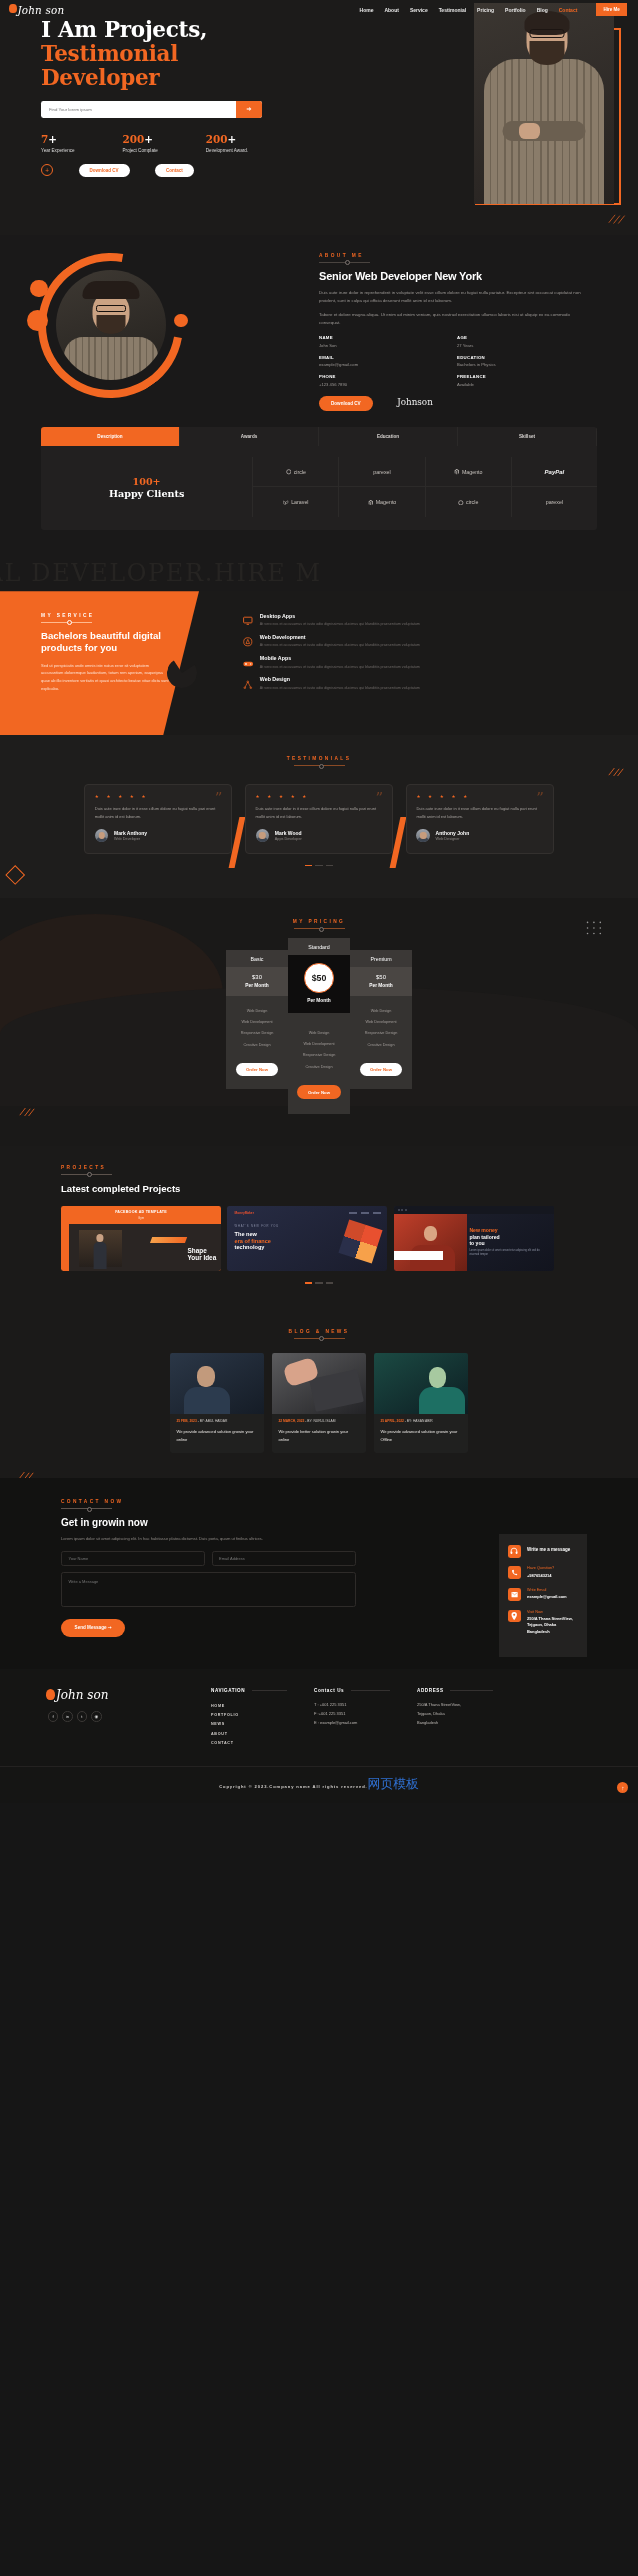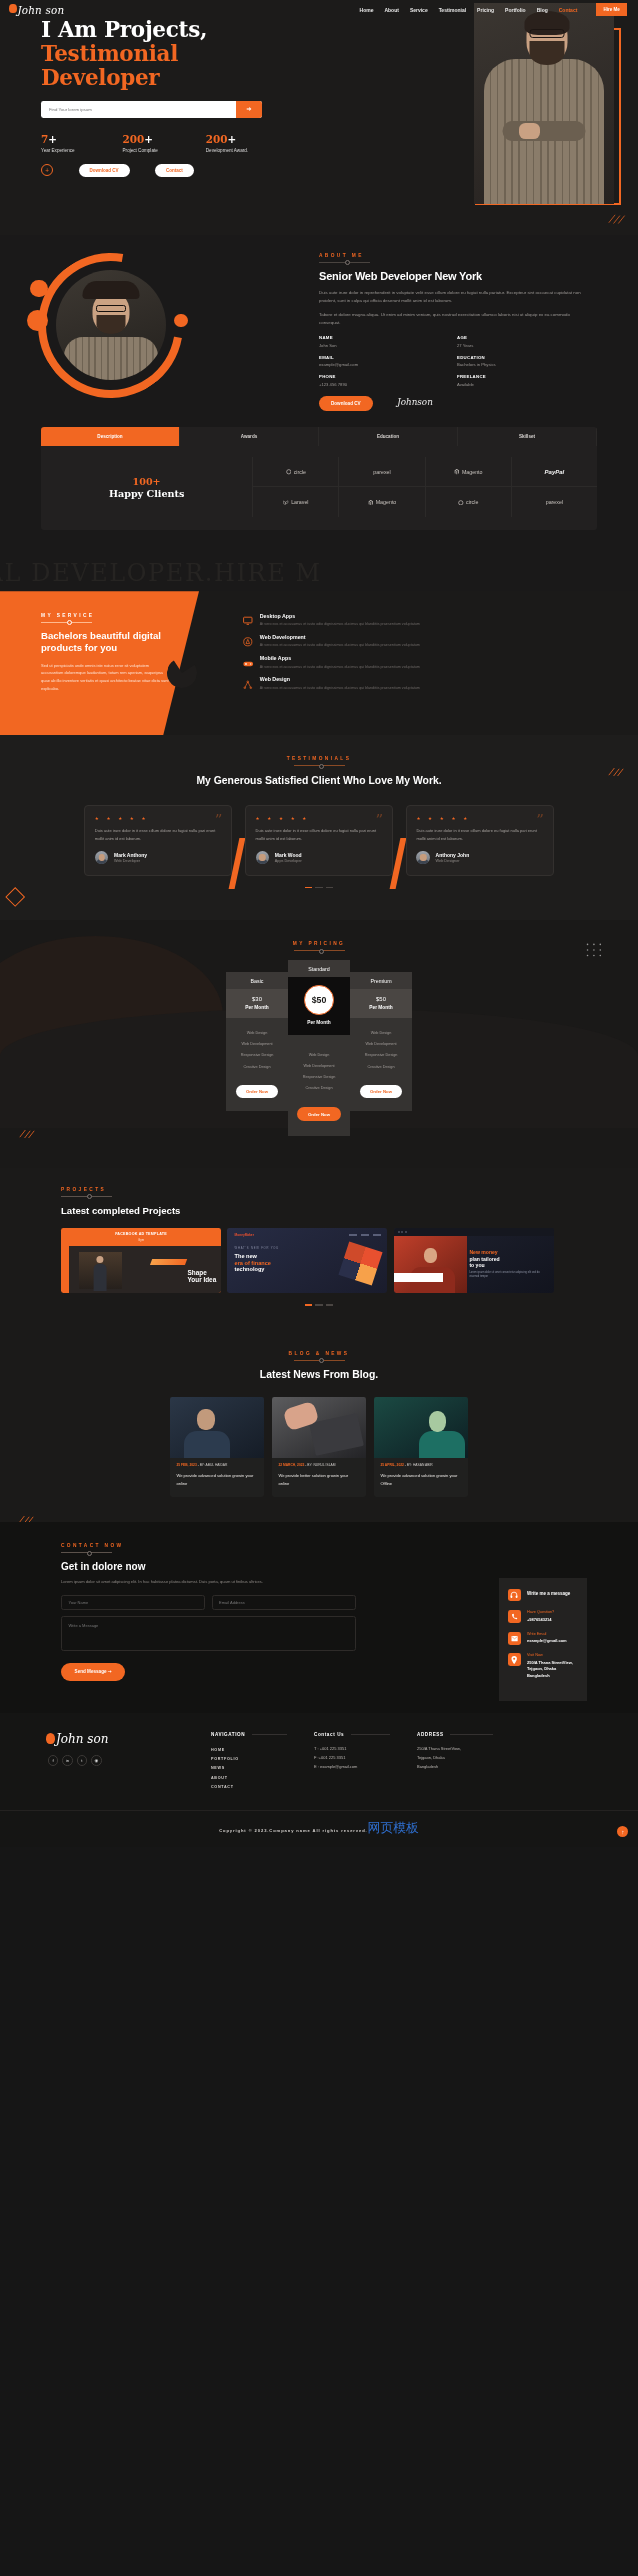--- a/index.html
+++ b/index.html
@@ -90,21 +90,21 @@
   .eyebrow-line { width:51px; height:0.8px; background:#4a4440; margin:4px 0 0; position:relative; }
   .eyebrow-line:after{ content:""; position:absolute; left:50%; top:-1.6px; width:3.2px;height:3.2px;
                        border:0.8px solid #7d7470; border-radius:50%; background:#1a1919; }
   .h2 { font-size:11px; font-weight:700; line-height:1.28; margin-top:7.2px; letter-spacing:-0.2px;}
   .p { font-size:4.4px; color:#9b9794; line-height:1.85; margin-top:5.6px; }
   .info-grid { display:grid; grid-template-columns:1fr 1fr; gap:7.2px 11px; margin-top:8px; }
   .info-k { font-size:4.3px; font-weight:700; letter-spacing:0.3px; }
   .info-v { font-size:4.2px; color:#9b9794; margin-top:2.4px; }
   .btn-o { display:inline-block; background:#f26722; color:#fff; border-radius:16px;
            font-size:4.6px; padding:4.8px 12px; margin-top:9.6px; font-weight:600;}
-  .sign { font-family:"DejaVu Serif",serif; font-style:italic; font-size:8.8px; color:#efefef;
+  .sign { font-family:"DejaVu Serif",serif; font-size:8.8px; color:#efefef;
           display:inline-block; margin-left:21px; }
 
   
   .tabcard { margin:16px 41px 0; background:#222020; border-radius:3.2px; overflow:hidden; }
   .tabrow { display:flex; }
   .tab { flex:1; text-align:center; font-size:4.6px; font-weight:700; padding:7.2px 0;
          color:#d8d4d1; border-right:0.8px solid #2b2928; }
   .tab.active { background:#f26722; color:#fff; }
   .tabbody { display:flex; padding:11px 0 12.8px; }
   .happy { width:38%; text-align:center; align-self:center; }
@@ -547,21 +547,20 @@
           <div class="svc-d">At vero eos et accusamus et iusto odio dignissimos ducimus qui blanditiis praesentium voluptatum</div>
         </div>
     </div>
   </div>
 </section>
 
 <section class="sec testi">
   <div class="center">
     <div class="eyebrow">TESTIMONIALS</div>
     <div class="eyebrow-line"></div>
-    <div class="h2c">My Generous Satisfied Client Who Love My Work.</div>
   </div>
   <div class="tcards">
     <div class="tcard">
       <div class="qm">”</div>
       <div class="stars">★ ★ ★ ★ ★</div>
       <div class="tq">Duis aute irure dolor in it esse cillum dolore eu fugiat nulla pari erunt mollit anim id est laborum.</div>
       <div class="tauth">
         <div class="av">
             <div class="b"></div>
             <div class="h"></div>
@@ -761,21 +760,20 @@
     <i class="on"></i>
     <i></i>
     <i></i>
   </div>
 </section>
 
 <section class="sec blog">
   <div class="center">
     <div class="eyebrow">BLOG &amp; NEWS</div>
     <div class="eyebrow-line"></div>
-    <div class="h2c">Latest News From Blog.</div>
   </div>
   <div class="bcards">
     <div class="bc">
       <div class="bimg bimg1">
         <div class="bfig-body" style="left:14.4px;bottom:0;background:#2c3b4e;"></div>
         <div class="bfig-head" style="left:27px;top:12.8px;"></div>
       </div>
       <div class="bmeta"><span class="d">25 FEB, 2023</span>
         <span class="a">- BY: ABUL HAIDAR</span></div>
       <div class="bt">We provide advanced solution growin your online</div>
@@ -807,21 +805,21 @@
           <path d="M12 15 L19 6"></path>
         </g>
       </svg>
   </div>
 </section>
 
 <section class="sec contact">
   <div class="c-left">
     <div class="eyebrow">CONTACT NOW</div>
     <div class="eyebrow-line"></div>
-    <div class="c-h">Get in dolore now</div>
+    <div class="c-h">Get in growin now</div>
     <div class="c-p">Lorem ipsum dolor sit amet adipiscing elit. In hac habitasse platea dictumst. Duis porta, quam ut finibus ultrices.</div>
     <div class="frow">
       <input class="fi" placeholder="Your Name" style="">
       <input class="fi" placeholder="Email Address" style="">
     </div>
     <textarea class="fta" placeholder="Write a Message" style=""></textarea>
     <button class="sendbtn">Send Message ➝</button>
   </div>
 
   <div class="c-card">

